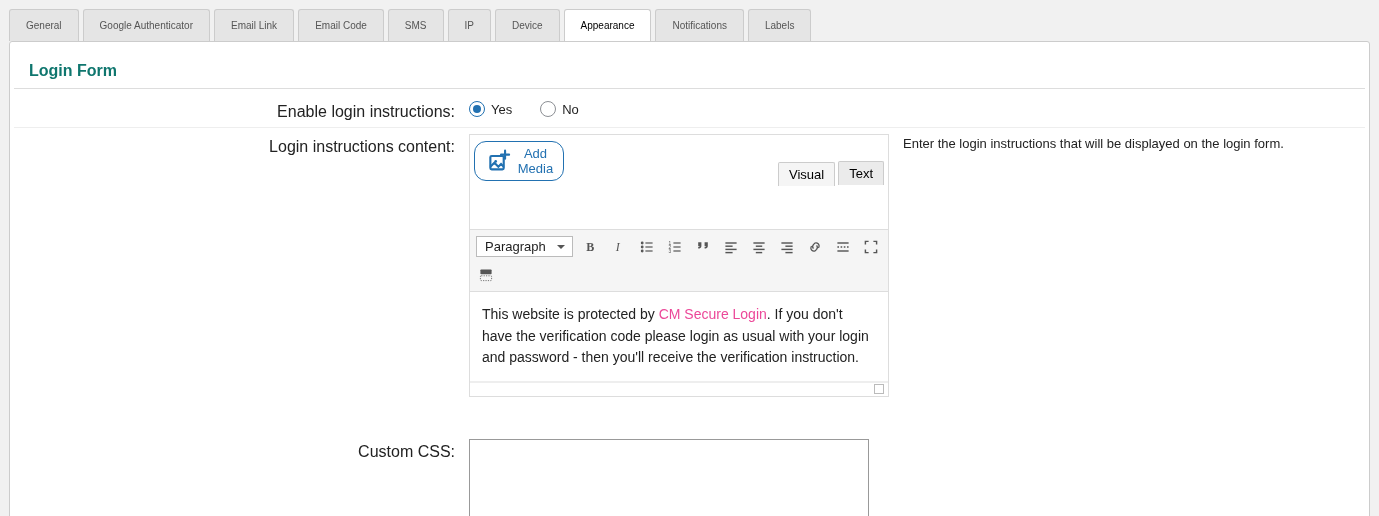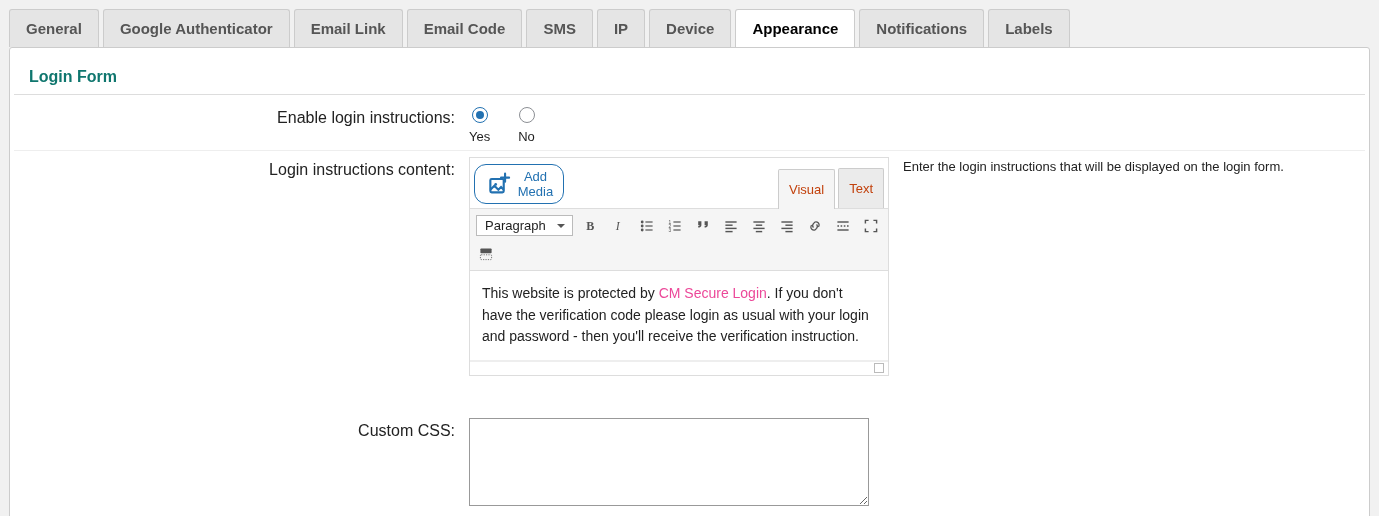--- a/index.html
+++ b/index.html
@@ -14,22 +14,22 @@
   display: flex;
   gap: 4px;
   margin-bottom: 0;
 }
 .tab {
   padding: 10px 16px;
   background: #e5e5e5;
   border: 1px solid #ccc;
   border-bottom: none;
   border-radius: 3px 3px 0 0;
-  font-size: 15px;
-  font-weight: 700;
+  font-size: 10px;
+  font-weight: 400;
   color: #555;
   cursor: pointer;
 }
 .tab.active {
   background: #fff;
   color: #000;
 }
 .panel {
   background: #fff;
   border: 1px solid #ccc;
@@ -54,21 +54,21 @@
 .form-label {
   width: 440px;
   text-align: right;
   padding-right: 14px;
   padding-top: 4px;
   font-size: 16px;
   color: #222;
 }
 .form-control { flex: 0 0 auto; }
 .radio-group { display: flex; gap: 28px; align-items: center; padding-top: 2px;}
-.radio-option { display: inline-flex; align-items: center; gap: 6px; cursor: pointer; flex-direction: column;}
+.radio-option { display: inline-flex; align-items: center; gap: 6px; cursor: pointer;}
 .radio {
   width: 16px; height: 16px; border: 1px solid #8c8f94; border-radius: 50%;
   display: inline-flex; align-items: center; justify-content: center; background:#fff;
 }
 .radio.checked { border-color: #2271b1; }
 .radio.checked::after {
   content: ""; width: 8px; height: 8px; border-radius: 50%; background: #2271b1;
 }
 .editor-wrap {
   width: 420px;
@@ -89,34 +89,34 @@
   padding: 4px 10px;
   font-size: 13px;
   border-radius: 12px;
   cursor: pointer;
   margin-bottom:4px;
 }
 .editor-tabs { display: flex; gap: 3px;}
 .editor-tab {
   border: 1px solid #ccc;
   border-bottom: none;
-  padding: 12px 10px;
+  padding: 4px 10px;
   font-size: 13px;
   background: #ebebeb;
-  color: #c2410c;
+  color: #000000;
   cursor: pointer;
   border-radius: 2px 2px 0 0;
 }
 .editor-tab.active { background: #f5f5f5; border-bottom-color:#f5f5f5; position:relative; top:1px;}
 .toolbar {
   background: #f5f5f5;
   border-top: 1px solid #ddd;
   border-bottom: 1px solid #ddd;
   padding: 6px 6px;
-  display: flex; flex-wrap: wrap; gap: 8px; align-items: center;
+  display: flex; flex-wrap: wrap; gap: 8px; align-items: center; margin-top: 44px;
 }
 .para-select {
   border: 1px solid #bbb;
   padding: 2px 26px 2px 8px;
   background: #fff;
   font-size: 13px;
   position: relative;
   cursor:pointer;
 }
 .para-select::after {

